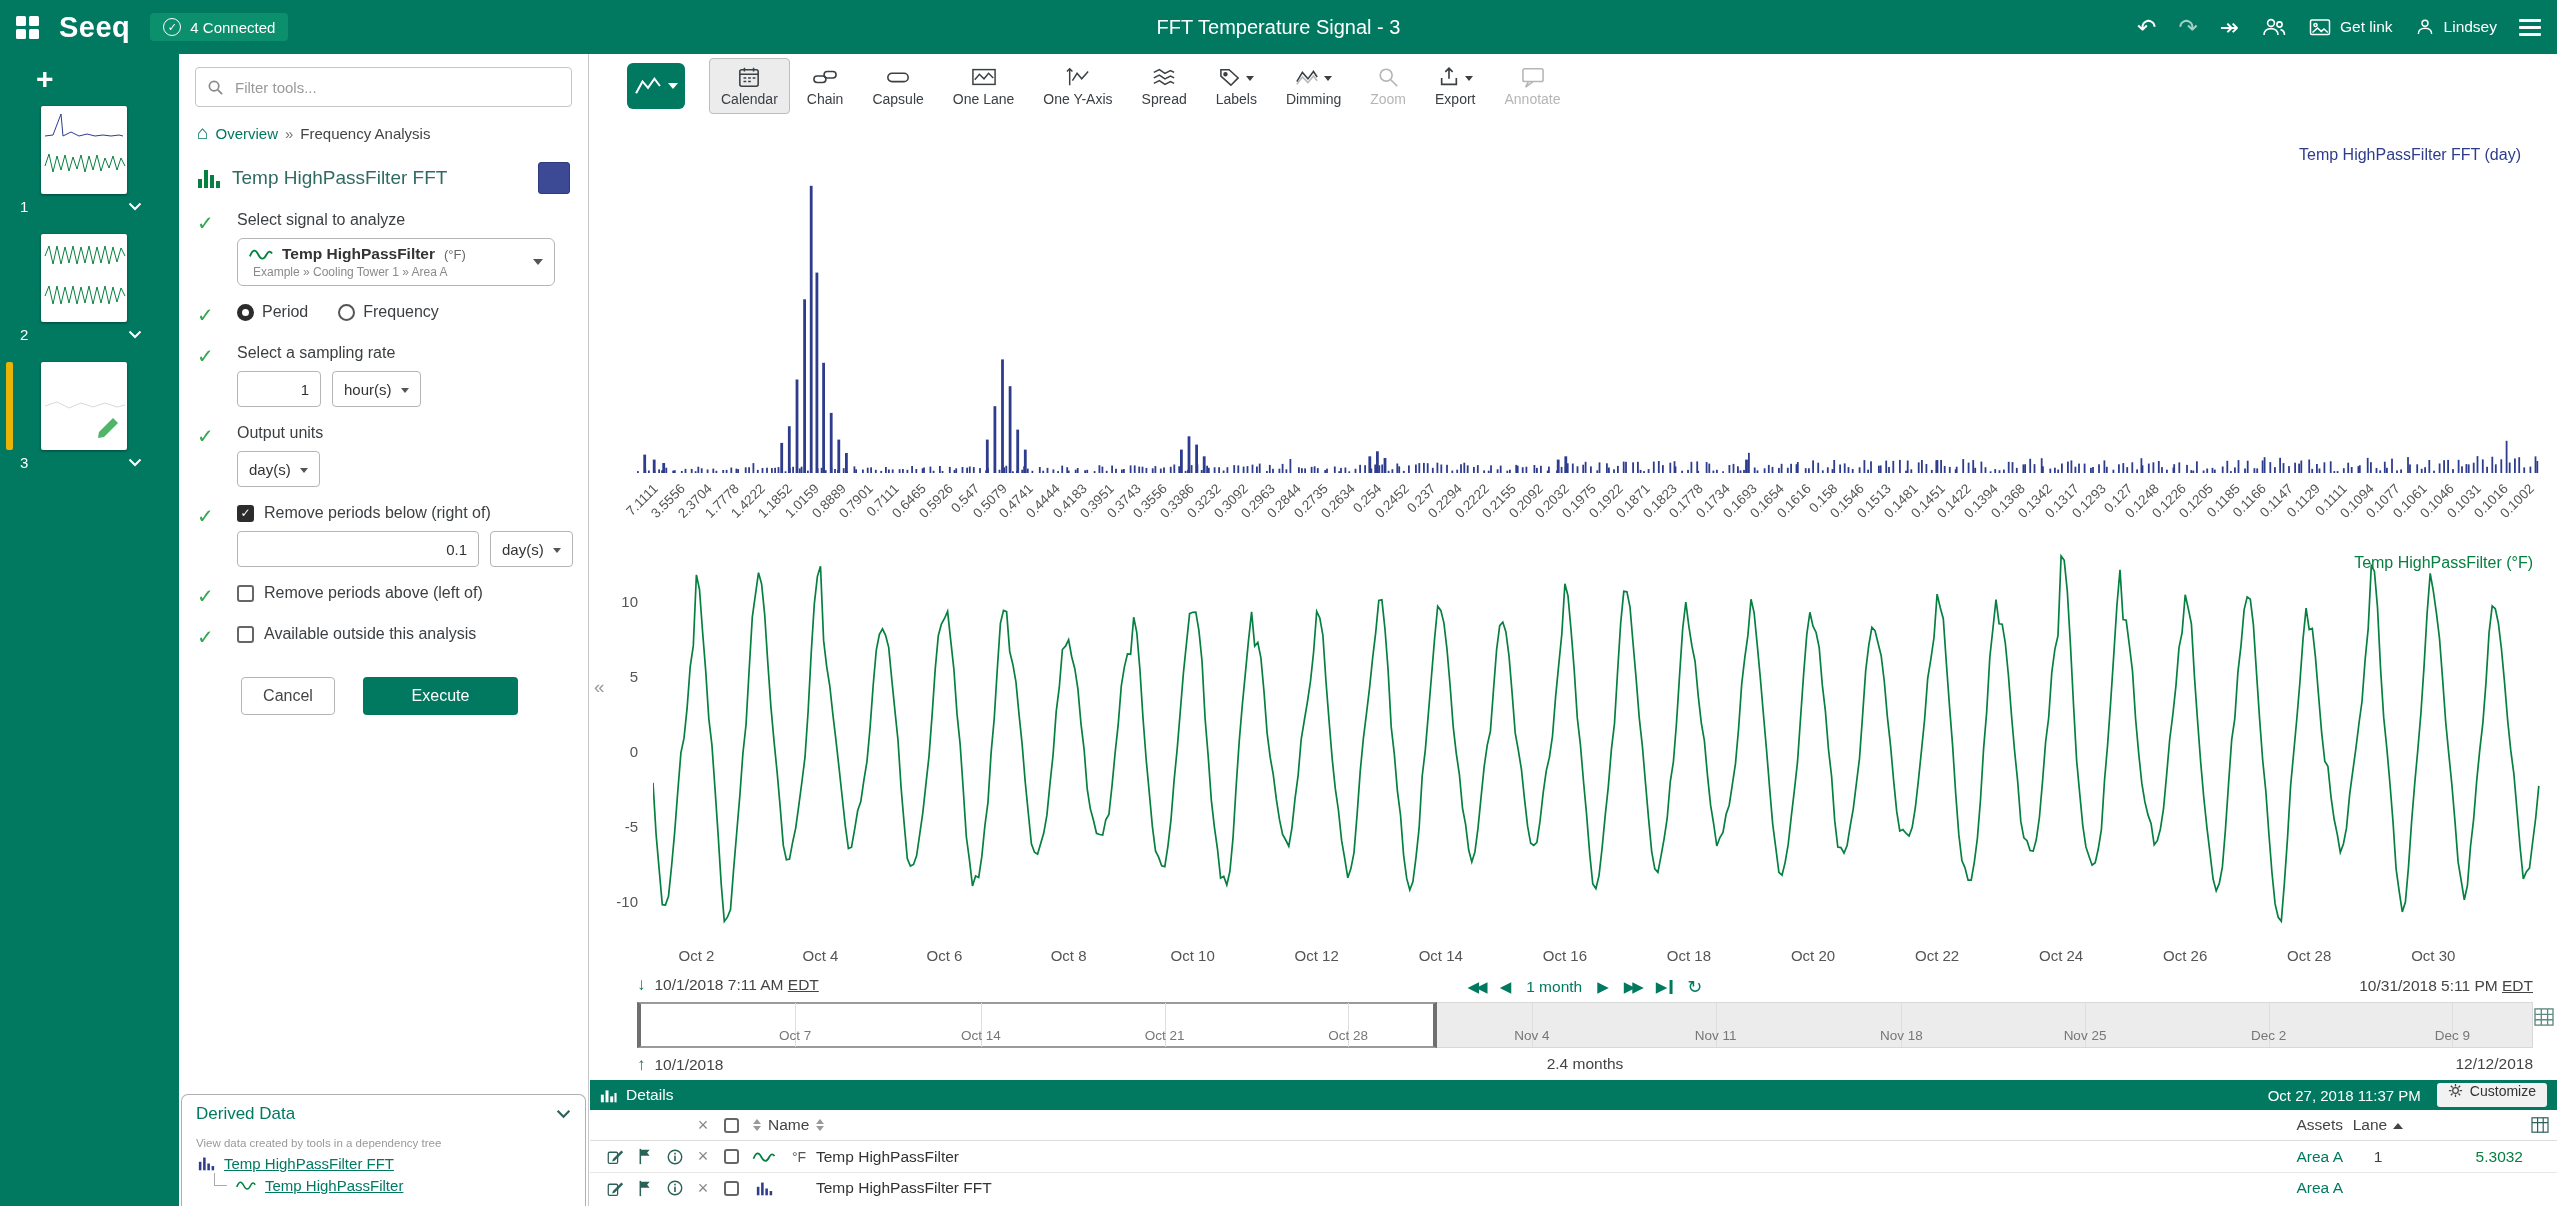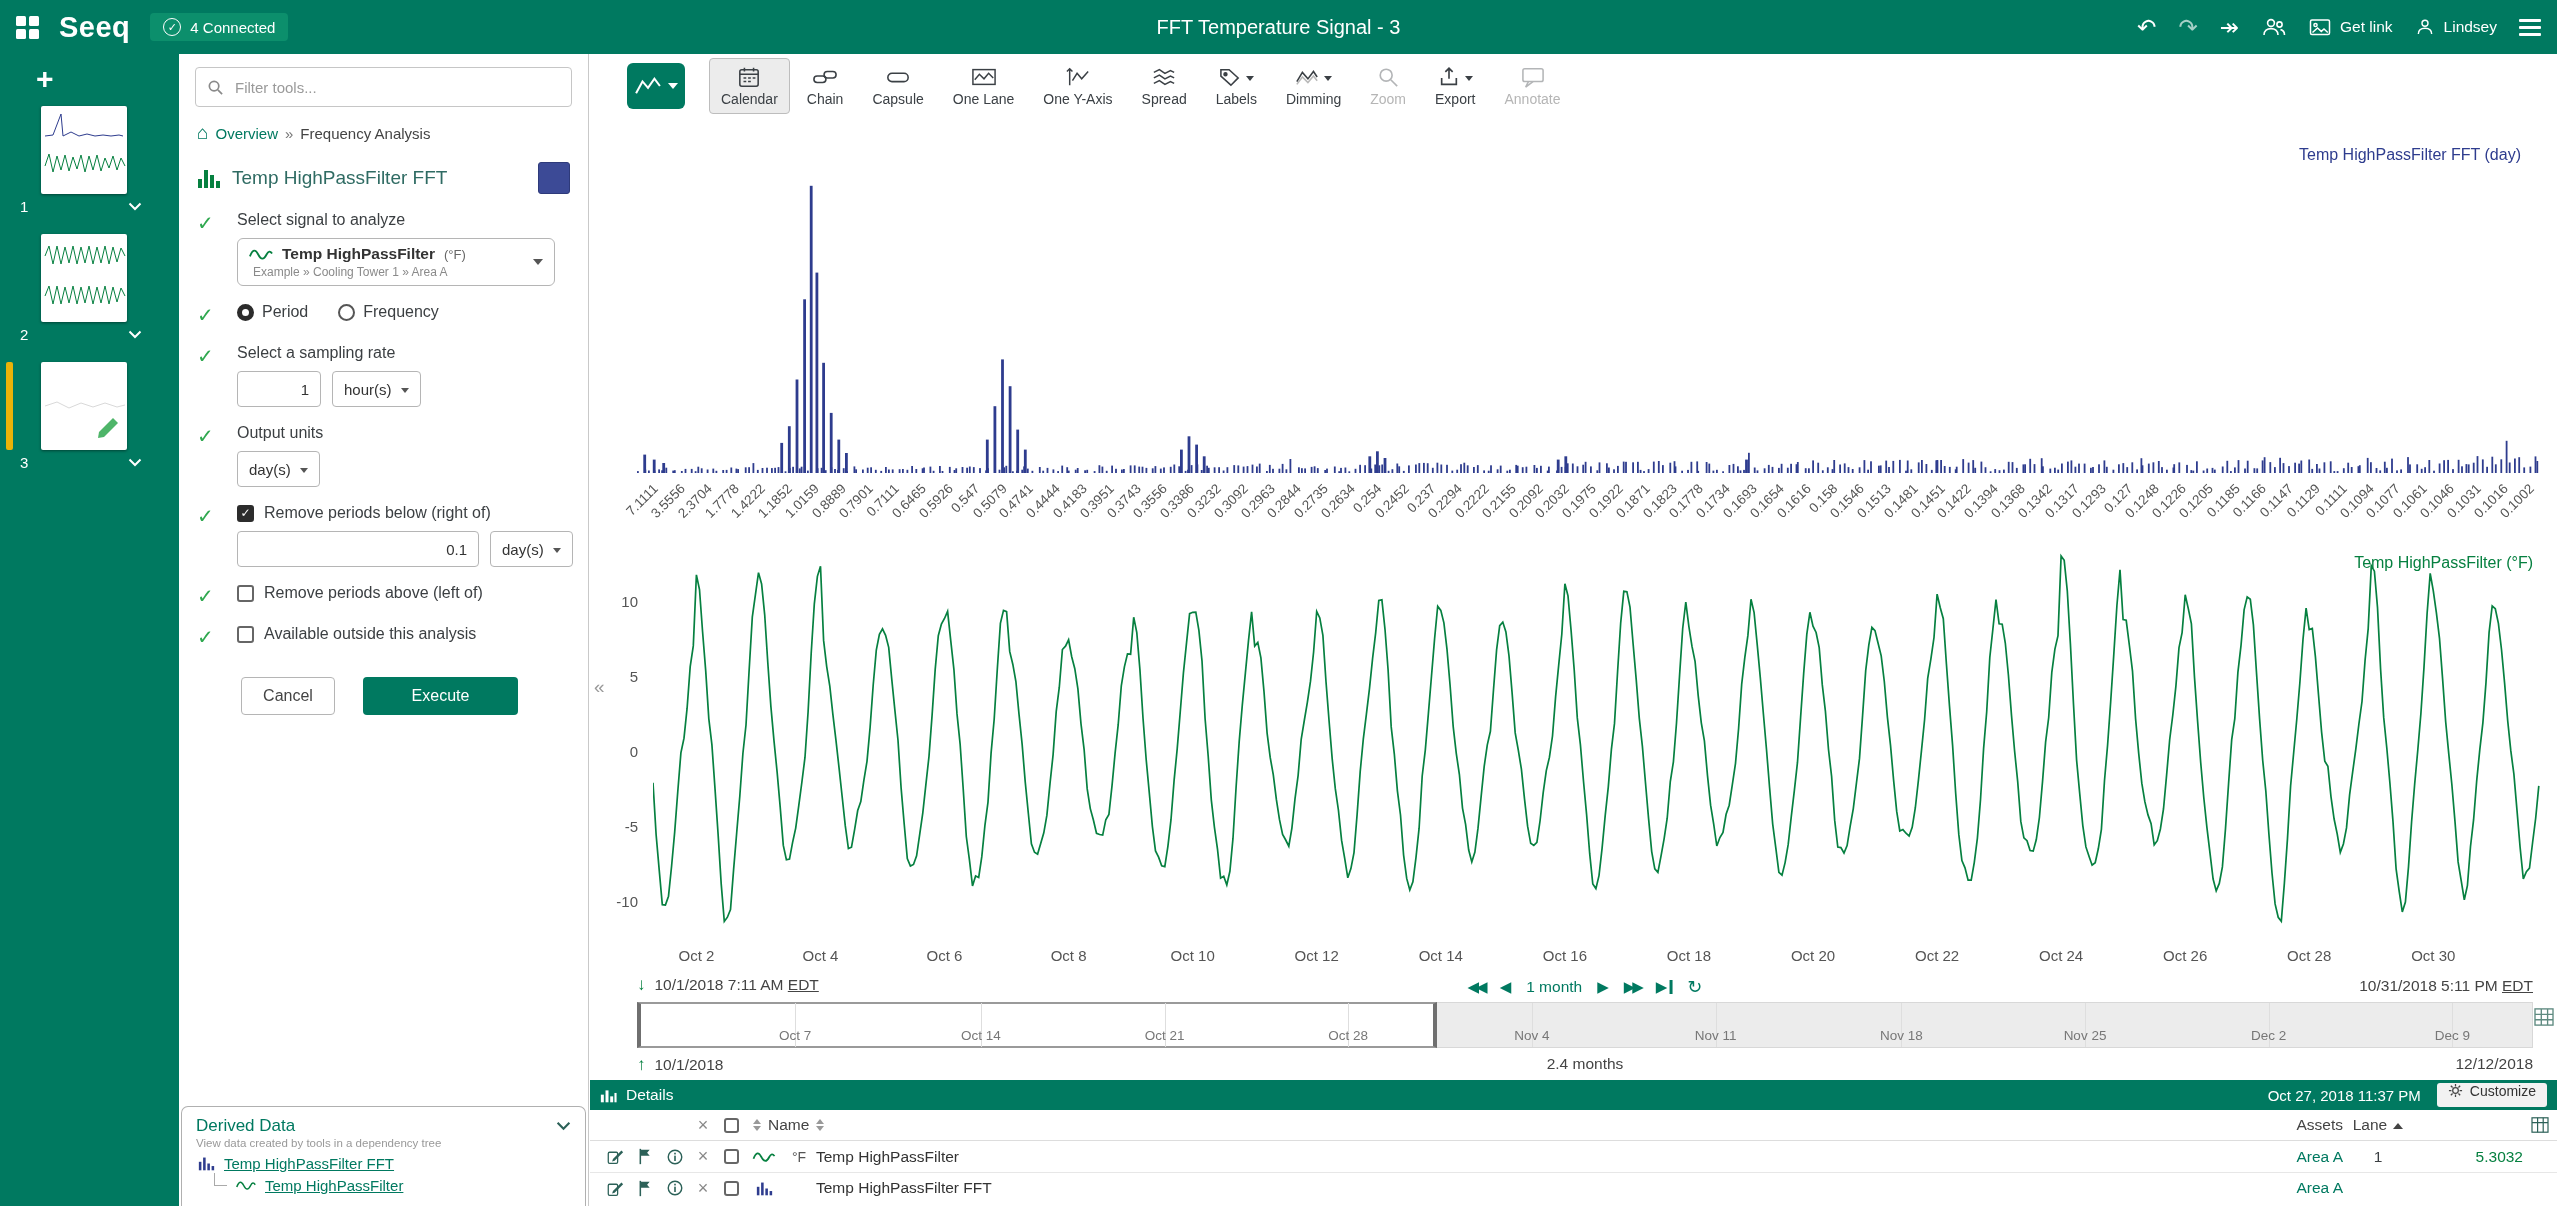--- a/index.html
+++ b/index.html
@@ -75,21 +75,21 @@
   .unit-select{display:flex;align-items:center;gap:9px;border:1px solid #b5b5b5;border-radius:4px;height:36px;padding:0 11px;font-size:15px;color:#333;box-sizing:border-box;cursor:pointer}
   .checkbox{width:17px;height:17px;border:2px solid #666;border-radius:3px;box-sizing:border-box;margin-right:10px;flex:none;background:#fff}
   .checkbox.on{background:#2c2c2c;border-color:#2c2c2c;color:#fff;display:flex;align-items:center;justify-content:center;font-size:12px;font-weight:bold}
   .btn-row{display:flex;gap:28px;margin:28px 0 0 46px}
   .btn{height:38px;border-radius:4px;display:flex;align-items:center;justify-content:center;font-size:16px;box-sizing:border-box;cursor:pointer}
   .btn.cancel{border:1px solid #b5b5b5;color:#444;background:#fff;width:94px}
   .btn.exec{background:#007960;color:#fff;width:155px}
   .derived{position:absolute;left:2px;right:2px;bottom:0;border:1px solid #b0b0b0;border-bottom:none;border-radius:7px 7px 0 0;background:#fff}
   .dv-head{display:flex;align-items:center;padding:9px 14px 0}
   .dv-title{color:#007960;font-size:17px;flex:1;cursor:pointer}
-  .dv-sub{font-size:11.5px;color:#999;margin:0 14px 6px;padding-top:1px}
+  .dv-sub{font-size:11.5px;color:#999;margin:12px 14px 6px;padding-top:1px}
   .dv-items{padding:0 14px 12px 16px;font-size:15px}
   .dv-item{display:flex;align-items:center;gap:9px;margin-top:5px}
   .dv-item.child{margin-left:16px}
   .tree-elbow{width:12px;height:12px;border-left:1px solid #aaa;border-bottom:1px solid #aaa;margin:-8px 0 4px 0}
   .dv-link{color:#007960;text-decoration:underline;cursor:pointer}
   .collapse-w{position:absolute;left:594px;top:676px;color:#999;font-size:19px;cursor:pointer;z-index:5}
 
   
   .main{position:absolute;top:54px;left:590px;right:0;bottom:0;background:#fff}
   .mtoolbar{position:absolute;top:0;left:0;right:0;height:63px;display:flex;align-items:center;padding-left:37px;box-sizing:border-box}

